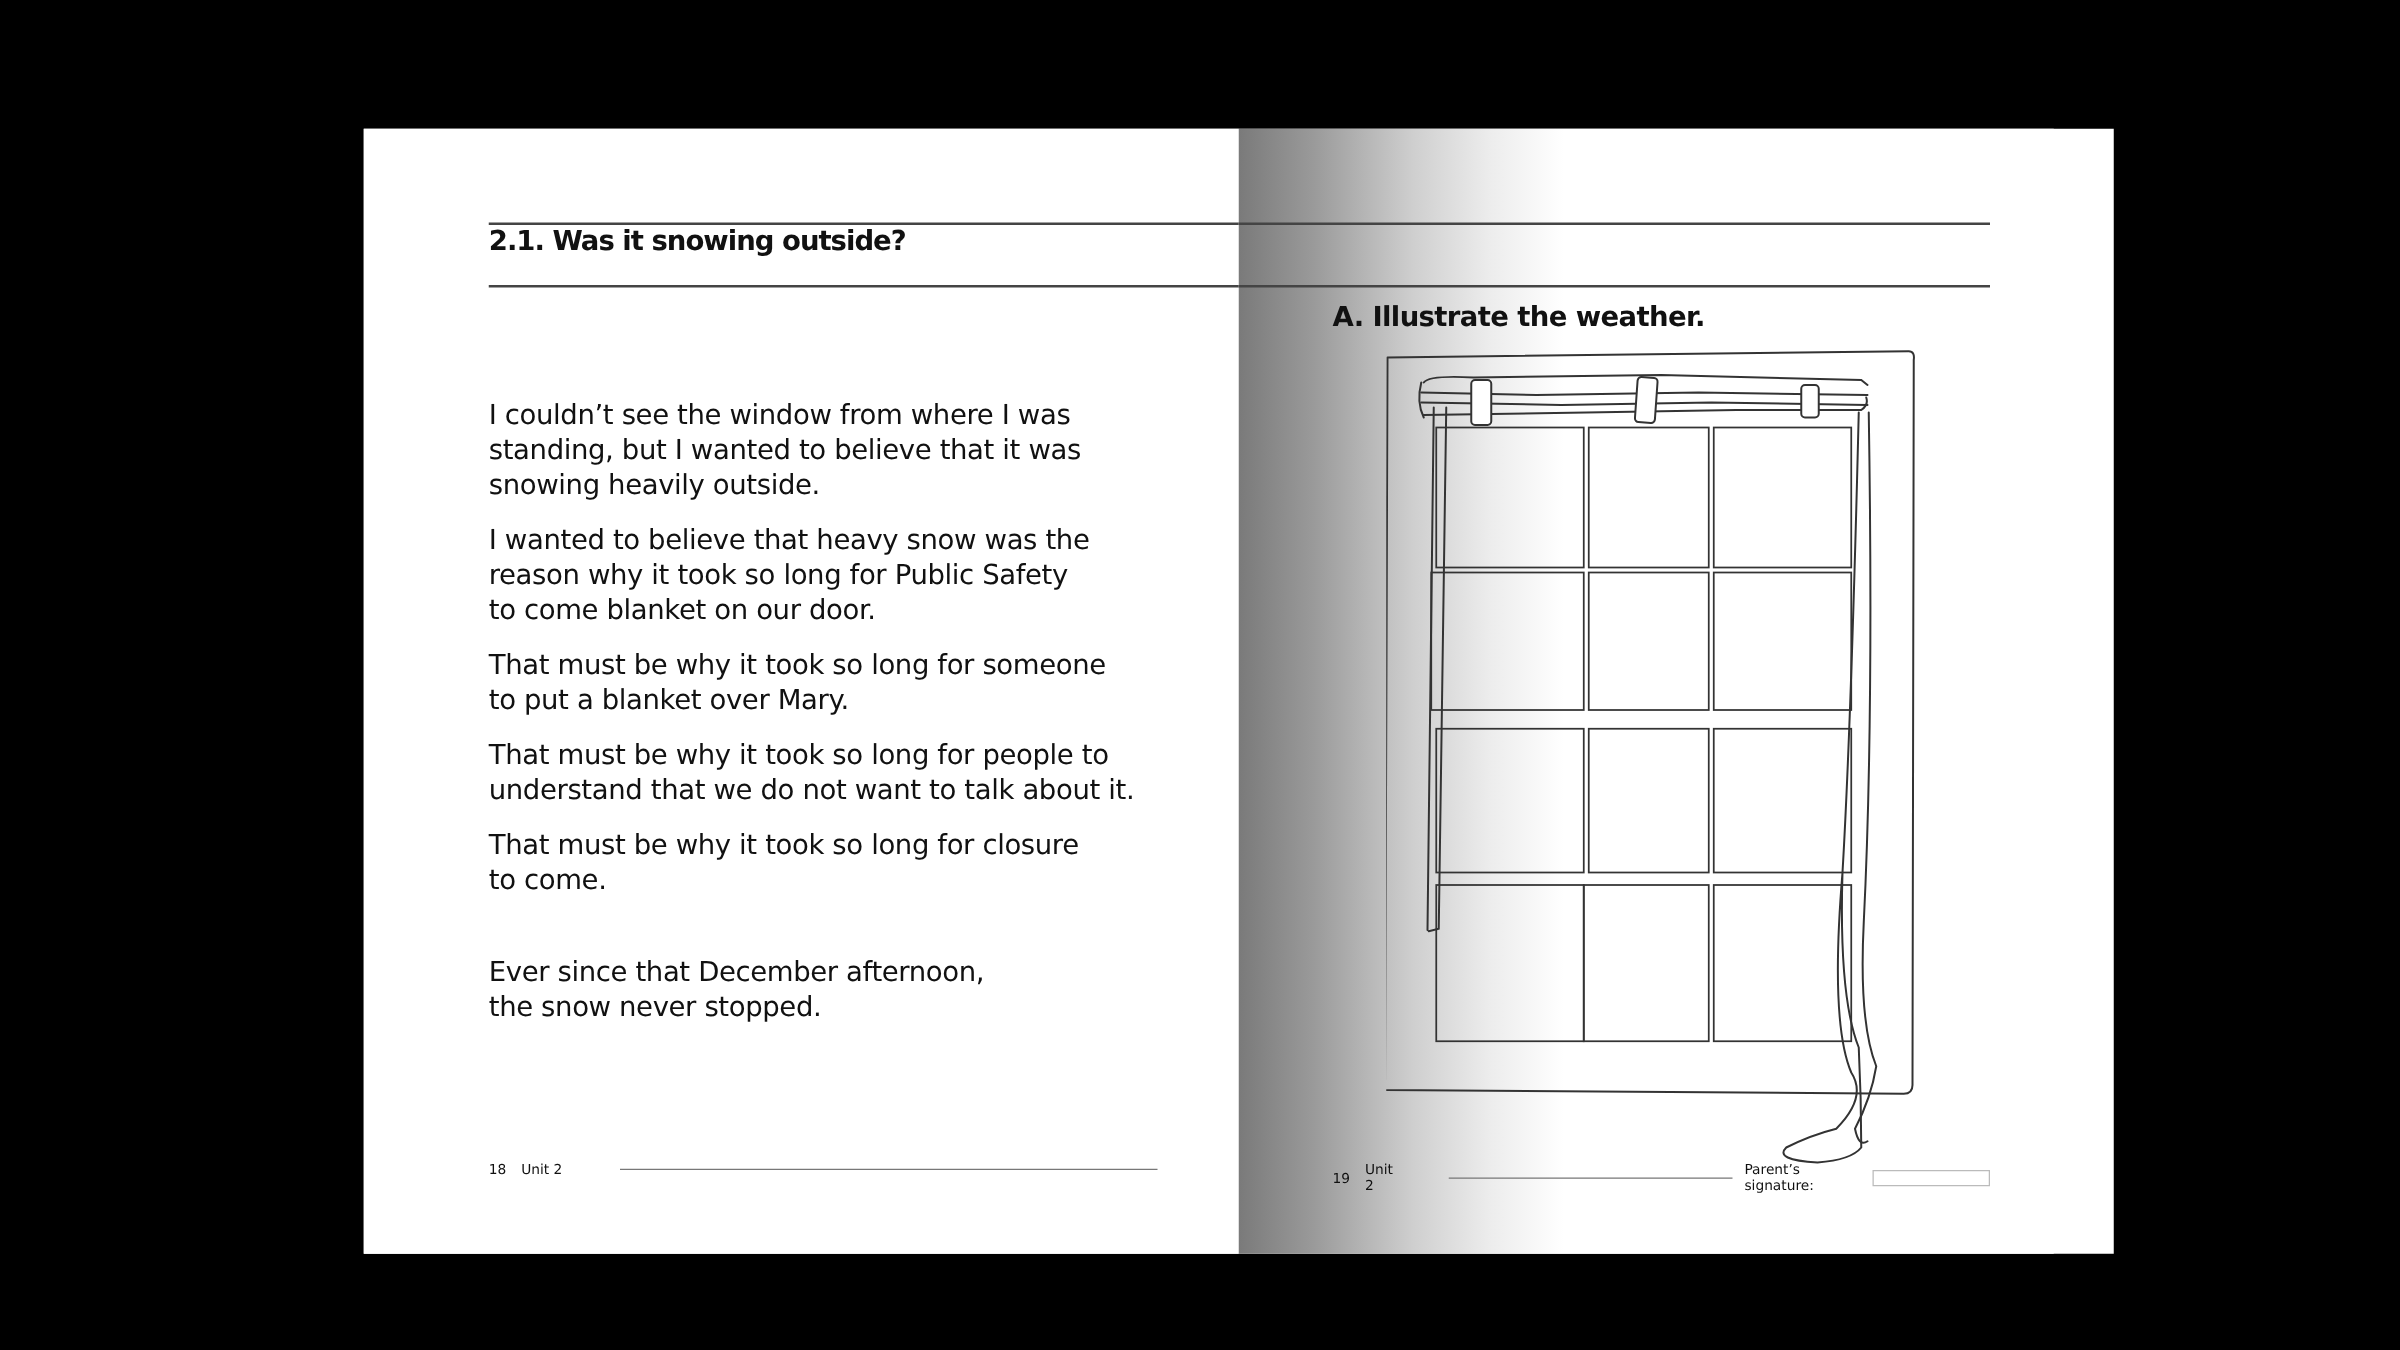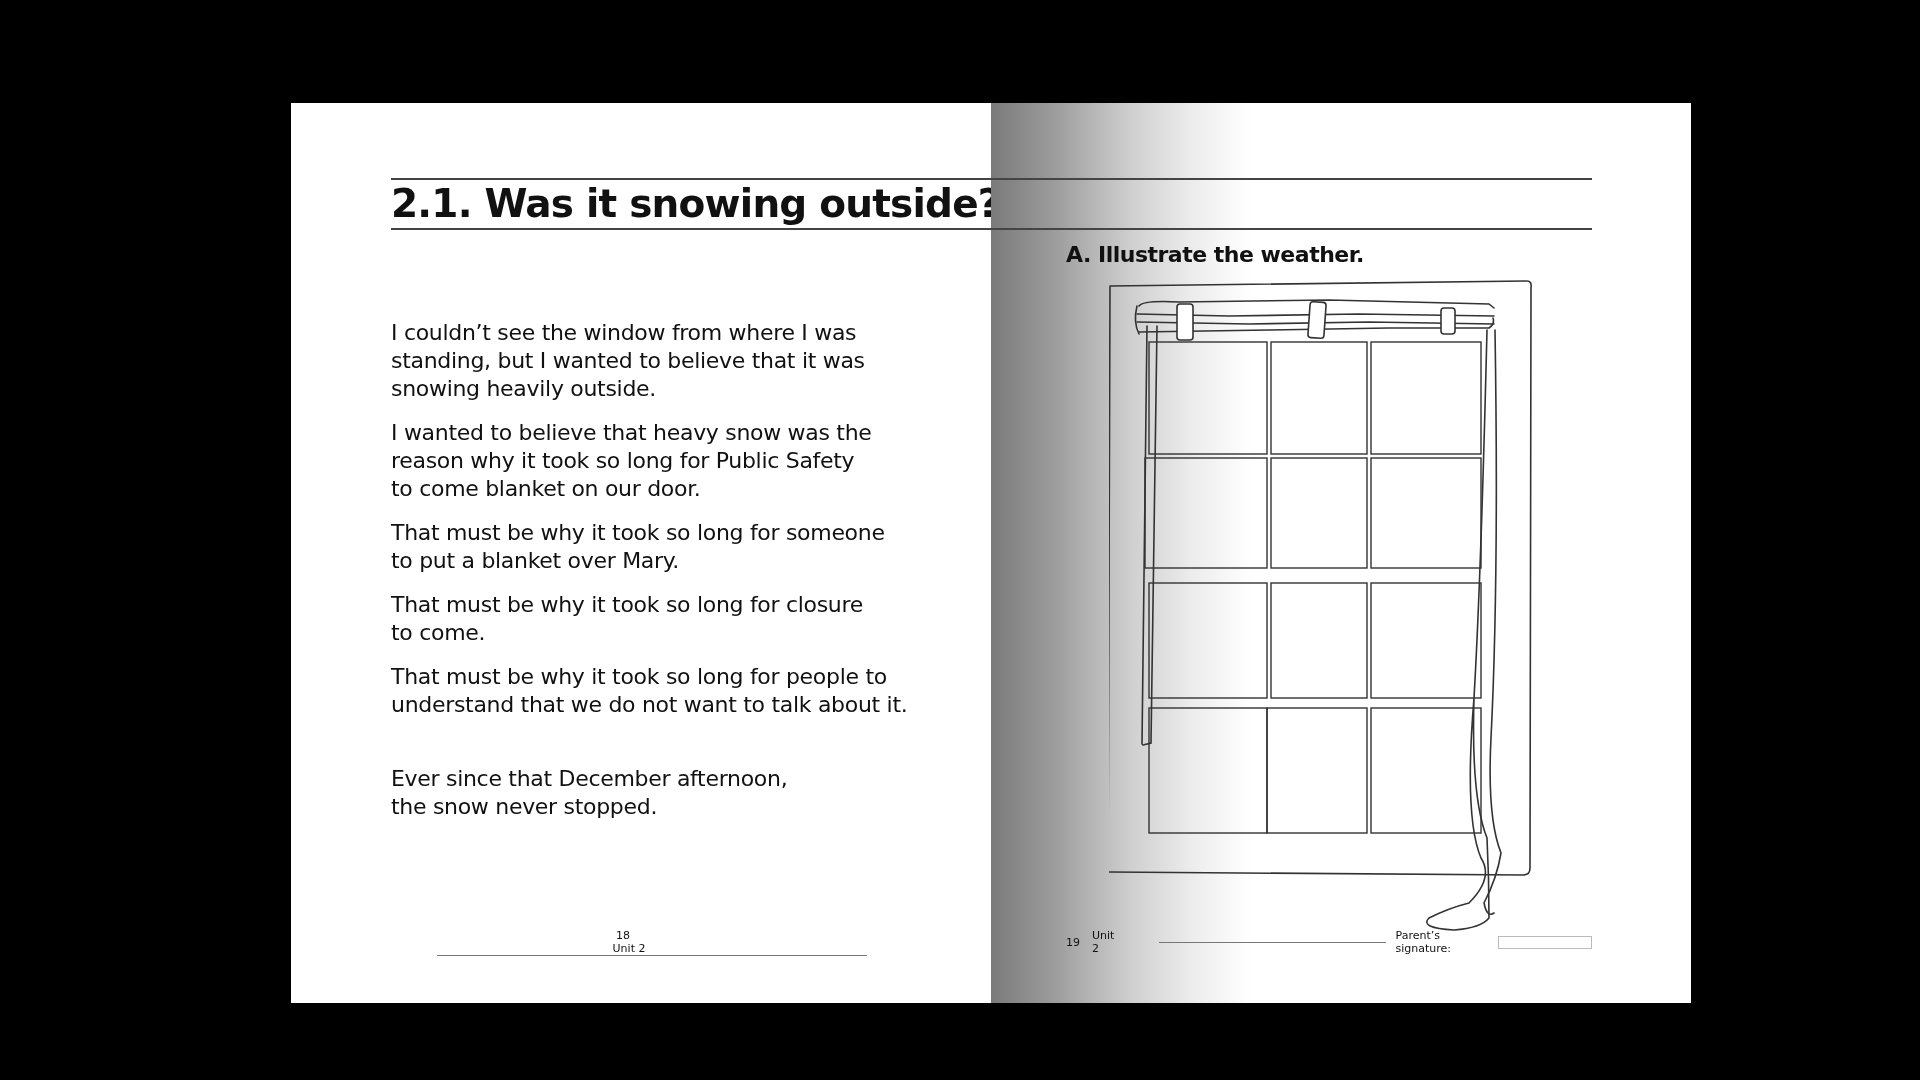--- a/index.html
+++ b/index.html
@@ -2,21 +2,21 @@
 <html><head>
 <meta charset="utf-8">
 <style>
   html,body{margin:0;padding:0;}
   body{width:1920px;height:1080px;background:#000;position:relative;overflow:hidden;font-family:"DejaVu Sans","Liberation Sans",sans-serif;color:#111;}
   .spread{position:absolute;left:291px;top:103px;width:1400px;height:900px;background:#fff;}
   .page{position:absolute;top:0;height:900px;}
   .page-left{left:0;width:700px;background:#fff;}
   .page-right{left:700px;width:608px;background:linear-gradient(to right,#7a7a7a 0px,#9a9a9a 60px,#cfcfcf 140px,#ececec 200px,#fff 260px,#fff 100%);padding-left:44px;}
   .rule{position:absolute;height:2px;background:#444;}
-  .title{position:absolute;left:100px;top:78px;font-size:39px;font-weight:bold;letter-spacing:-0.8px;margin:0;white-space:nowrap;}
+  .title{position:absolute;left:100px;top:78px;font-size:22px;font-weight:bold;letter-spacing:-0.8px;margin:0;white-space:nowrap;}
   .body-text{position:absolute;left:100px;top:216px;width:520px;font-size:22px;line-height:28px;letter-spacing:-0.3px;}
   .body-text p{margin:0 0 16px 0;white-space:pre-line;}
   .body-text p.gap{margin-top:46px;}
   .section-heading{position:absolute;left:75px;top:139px;font-size:22px;font-weight:bold;letter-spacing:-0.5px;margin:0;white-space:nowrap;}
   .drawing{position:absolute;left:118px;top:175px;width:440px;height:655px;}
   .footer{position:absolute;top:826px;font-size:11px;display:flex;align-items:center;}
   .footer .num{margin-right:12px;}
   .footer .line{height:1px;background:#777;}
   .sig-box{width:98px;height:11px;border:1px solid #bbb;margin-left:5px;}
 </style>
@@ -32,29 +32,29 @@
 
     <div class="body-text">
       <p>I couldn’t see the window from where I was
 standing, but I wanted to believe that it was
 snowing heavily outside.</p>
       <p>I wanted to believe that heavy snow was the
 reason why it took so long for Public Safety
 to come blanket on our door.</p>
       <p>That must be why it took so long for someone
 to put a blanket over Mary.</p>
+      <p>That must be why it took so long for people to
+understand that we do not want to talk about it.</p>
       <p>That must be why it took so long for closure
 to come.</p>
-      <p>That must be why it took so long for people to
-understand that we do not want to talk about it.</p>
       <p class="gap">Ever since that December afternoon,
 the snow never stopped.</p>
     </div>
 
-    <div class="footer" style="left:100px;flex-direction:column;">
+    <div class="footer" style="left:100px;">
       <span class="num">18</span>
       <span>Unit 2</span>
       <span class="line" style="width:430px;margin-left:46px;"></span>
     </div>
   </div>
 
   <div class="page page-right">
     <div class="rule" style="left:0;top:75px;width:601px;"></div>
     <div class="rule" style="left:0;top:125px;width:601px;"></div>
 

